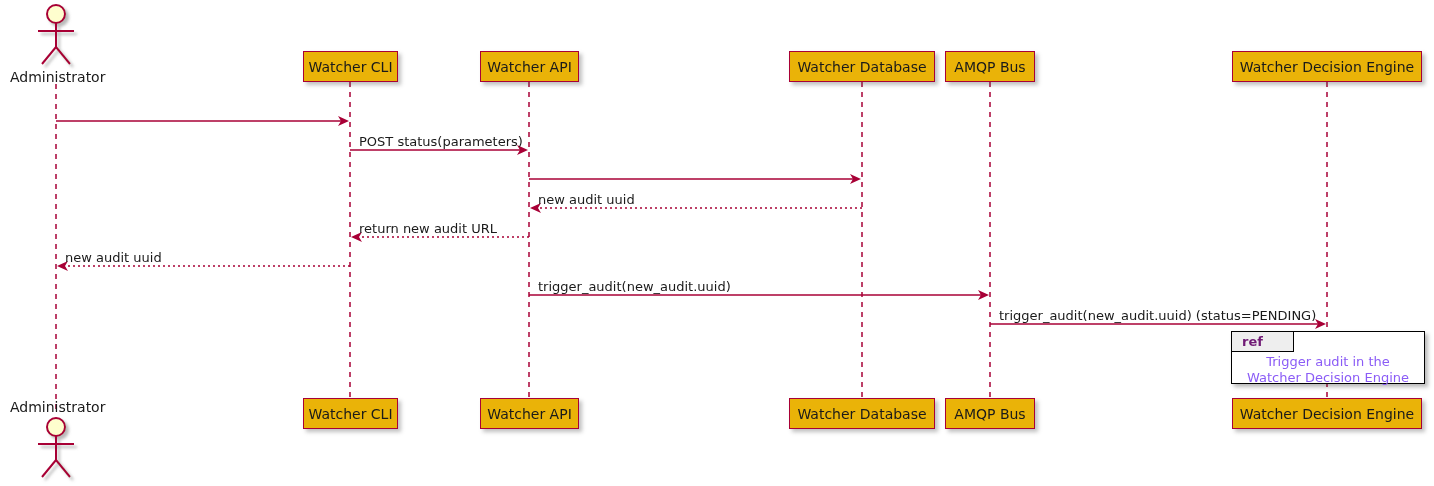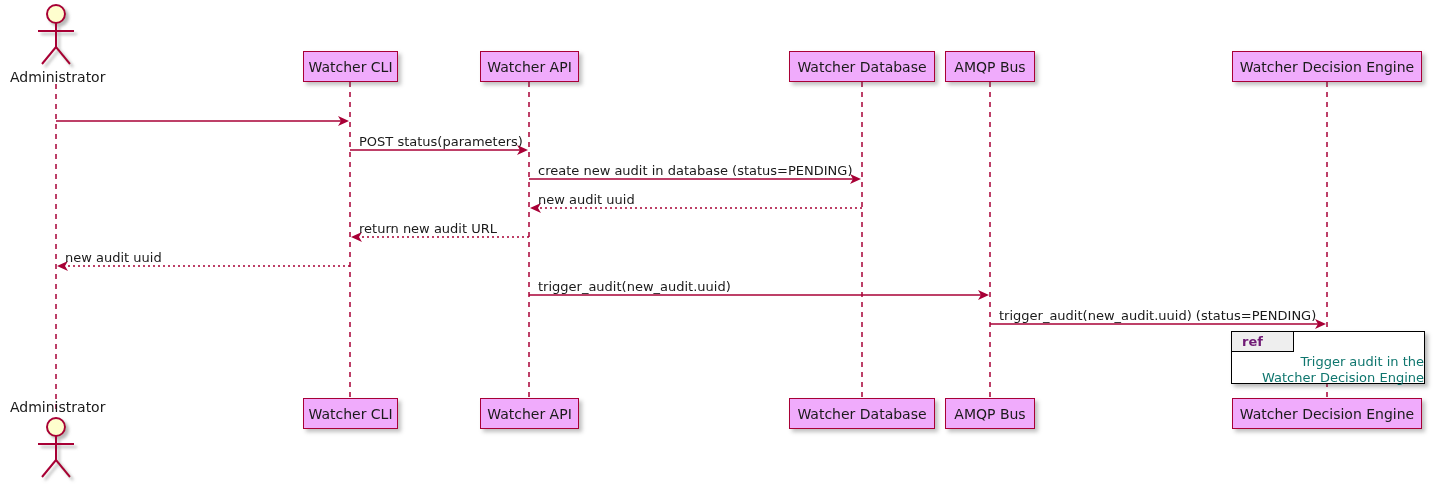--- a/index.html
+++ b/index.html
@@ -39,21 +39,21 @@
     stroke-width: 1.6;
     fill: none;
     stroke-dasharray: 2,3;
   }
   .arrowhead {
     fill: #A80036;
     stroke: none;
   }
   .pbox {
     position: absolute;
-    background: #f0abfc;
+    background: #eab308;
     border: 1.5px solid #A80036;
     box-sizing: border-box;
     box-shadow: 3px 3px 4px rgba(80,80,80,0.36);
     display: flex;
     align-items: center;
     justify-content: center;
     font-size: 14px;
     color: #1a1a1a;
     white-space: nowrap;
     font-family: "DejaVu Sans", sans-serif;
@@ -98,23 +98,23 @@
     font-size: 13px;
     font-weight: bold;
     color: #701a75;
     font-family: "DejaVu Sans", sans-serif;
   }
   .ref-body {
     position: absolute;
     left: 0;
     right: 0;
     top: 22px;
-    text-align: right;
+    text-align: center;
     font-size: 13px;
-    color: #0f766e;
+    color: #8b5cf6;
     line-height: 16px;
     font-family: "DejaVu Sans", sans-serif;
   }
   .ref-line { display: block; }
 </style>
 </head>
 <body>
 
 <div id="diagram-root">
 
@@ -179,21 +179,20 @@
   <div class="pbox" id="pbox-top-3" style="top: 51px; height: 31px; left: 945px; width: 90px;">AMQP Bus</div>
   <div class="pbox" id="pbox-top-4" style="top: 51px; height: 31px; left: 1232px; width: 190px;">Watcher Decision Engine</div>
 
   <div class="pbox" id="pbox-bot-0" style="top: 398px; height: 31px; left: 303px; width: 95px;">Watcher CLI</div>
   <div class="pbox" id="pbox-bot-1" style="top: 398px; height: 31px; left: 480px; width: 99px;">Watcher API</div>
   <div class="pbox" id="pbox-bot-2" style="top: 398px; height: 31px; left: 789px; width: 146px;">Watcher Database</div>
   <div class="pbox" id="pbox-bot-3" style="top: 398px; height: 31px; left: 945px; width: 90px;">AMQP Bus</div>
   <div class="pbox" id="pbox-bot-4" style="top: 398px; height: 31px; left: 1232px; width: 190px;">Watcher Decision Engine</div>
 
   <div class="msg-label" id="mlabel-1" style="left: 359px; top: 135px;">POST status(parameters)</div>
-  <div class="msg-label" id="mlabel-2" style="left: 538px; top: 164px;">create new audit in database (status=PENDING)</div>
   <div class="msg-label" id="mlabel-3" style="left: 538px; top: 193px;">new audit uuid</div>
   <div class="msg-label" id="mlabel-4" style="left: 359px; top: 222px;">return new audit URL</div>
   <div class="msg-label" id="mlabel-5" style="left: 65px; top: 251px;">new audit uuid</div>
   <div class="msg-label" id="mlabel-6" style="left: 538px; top: 280px;">trigger_audit(new_audit.uuid)</div>
   <div class="msg-label" id="mlabel-7" style="left: 999px; top: 309px;">trigger_audit(new_audit.uuid) (status=PENDING)</div>
 
   <div class="refbox" id="ref-fragment" style="left: 1231px; top: 331px; width: 194px; height: 53px;">
     <div class="ref-tab"></div>
     <div class="ref-tab-label">ref</div>
     <div class="ref-body">

